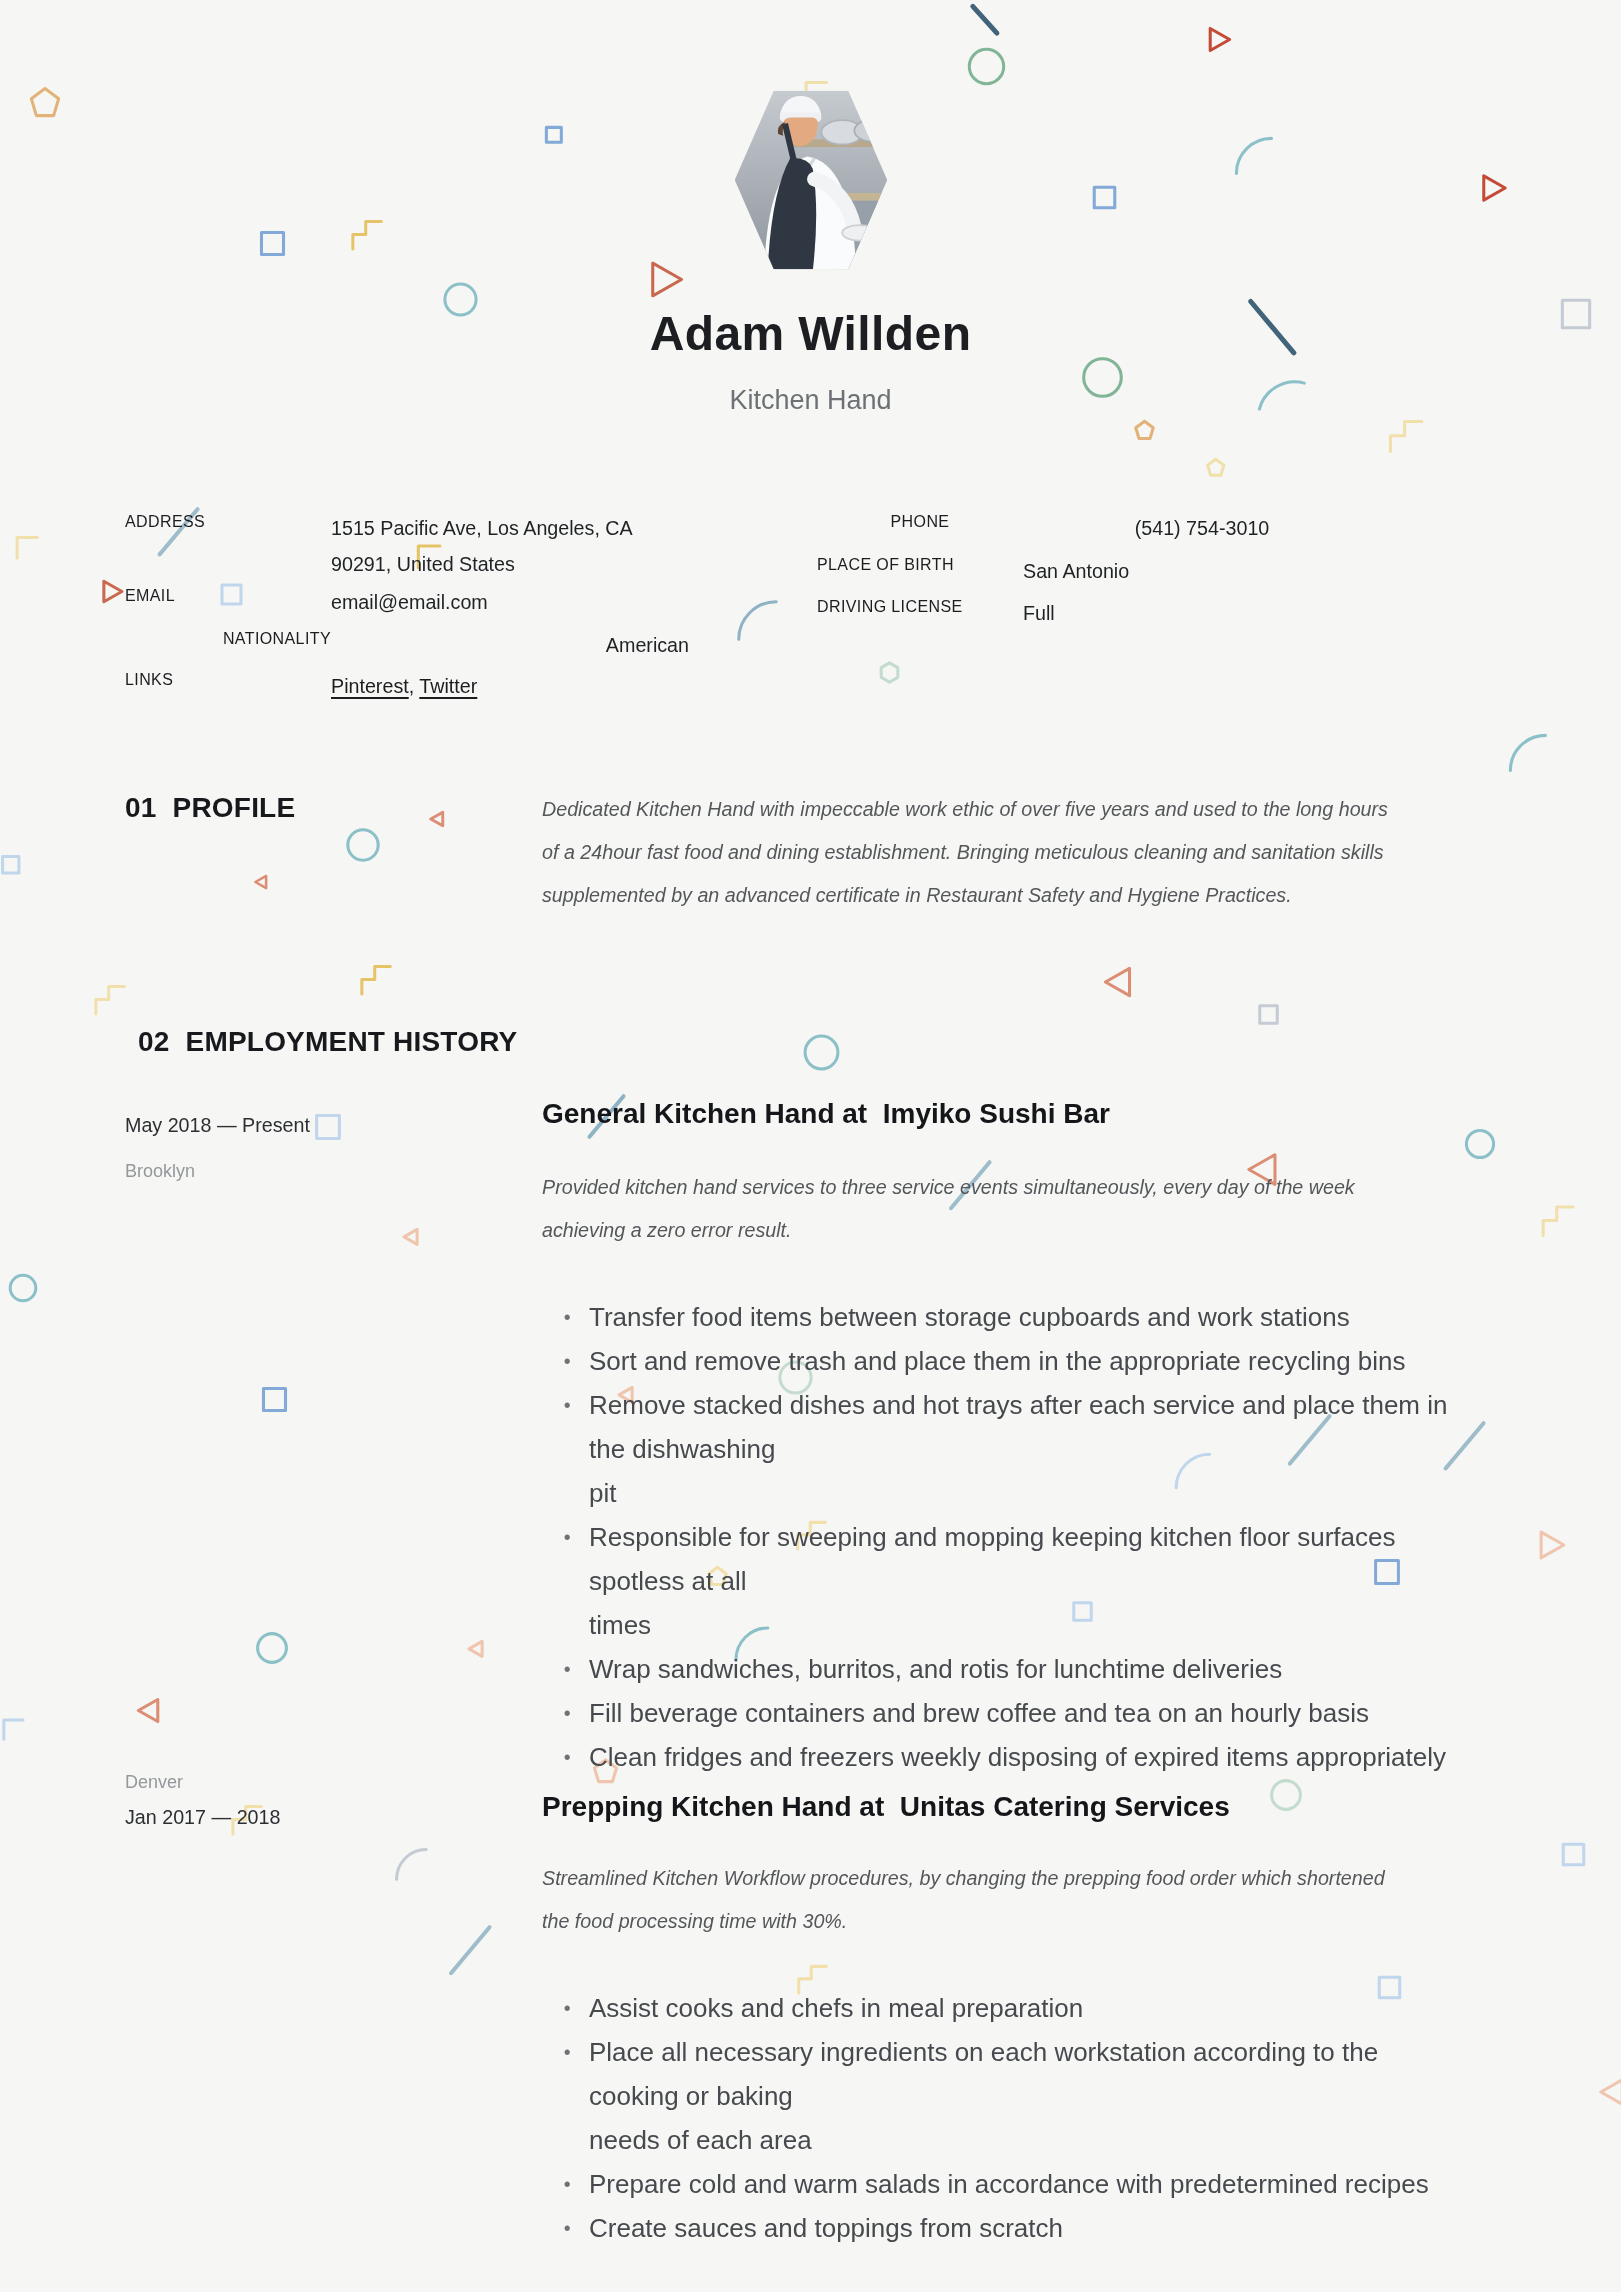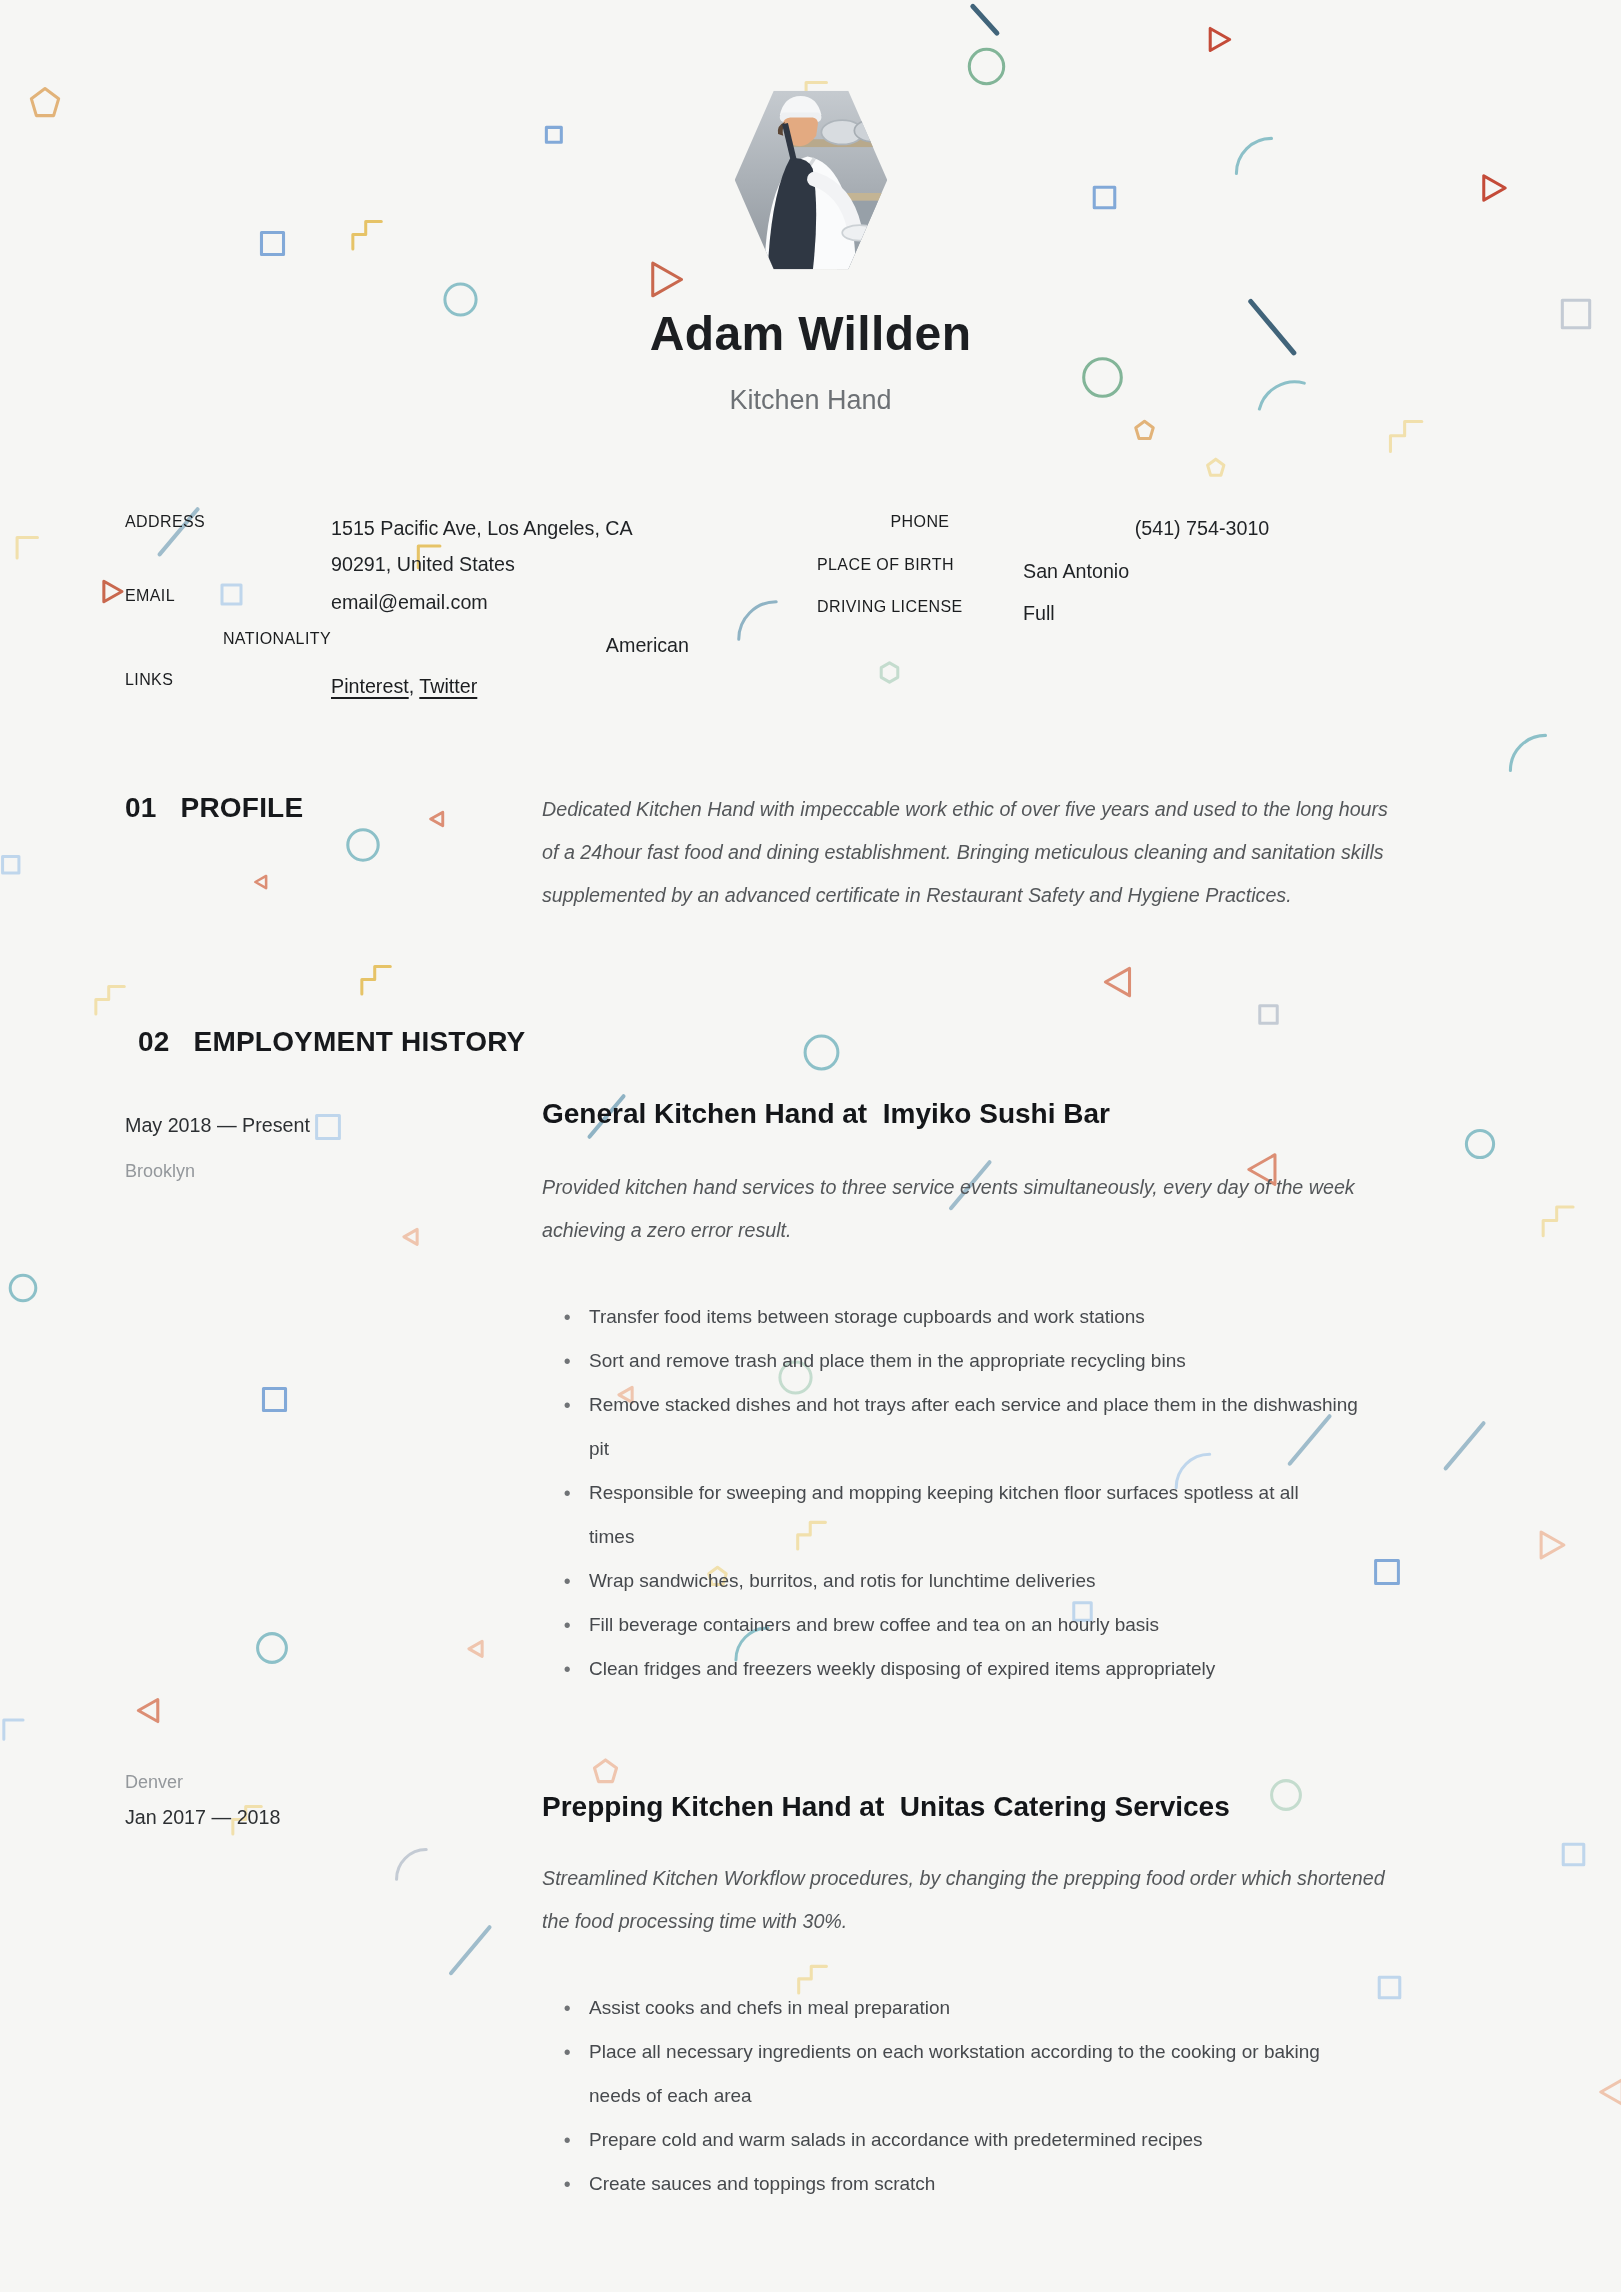--- a/index.html
+++ b/index.html
@@ -35,21 +35,21 @@
     width:206px; flex:0 0 206px;
     font-size:16px; letter-spacing:0.4px; color:#1b1d1f; padding-top:2.7px;
   }
   .contact-row .val {
     font-size:19.7px; color:#1f2225; line-height:36px; width:358px;
   }
   .prelines { white-space: pre-line; }
   .links a { color:#1b1d1f; text-decoration:underline; text-underline-offset:3.6px; text-decoration-thickness:1.8px; }
 
   .section-heading {
-    position:absolute; display:flex; gap:24px;
+    position:absolute; display:flex; gap:16px;
     font-size:28px; font-weight:700; color:#17191c; letter-spacing:0.2px;
   }
 
   .profile-text {
     position:absolute; left:542px; top:788px; width:994px;
     font-size:19.7px; font-style:italic; color:#54575a; line-height:43px;
   }
 
   .job-period { position:absolute; left:125px; font-size:19.7px; color:#2c2f32; width:385px; }
   .job-location { position:absolute; left:125px; font-size:18px; color:#94989c; }
@@ -61,21 +61,21 @@
   .job-summary {
     position:absolute; left:542px; width:976px;
     font-size:19.7px; font-style:italic; color:#54575a; line-height:43px;
   }
   .bullets {
     position:absolute; left:562px; width:887px;
     margin:0; padding:0; list-style:none;
   }
   .bullets li {
     position:relative; padding-left:27px;
-    font-size:19px; color:#46494d; line-height:44px; white-space:pre-line;
+    font-size:26px; color:#46494d; line-height:44px; white-space:pre-line;
   }
   .bullets li::before {
     content:"•"; position:absolute; left:1.8px; top:0;
     color:#707376; font-size:19.7px;
   }
 </style>
 </head>
 <body>
 
 <div class="page">

